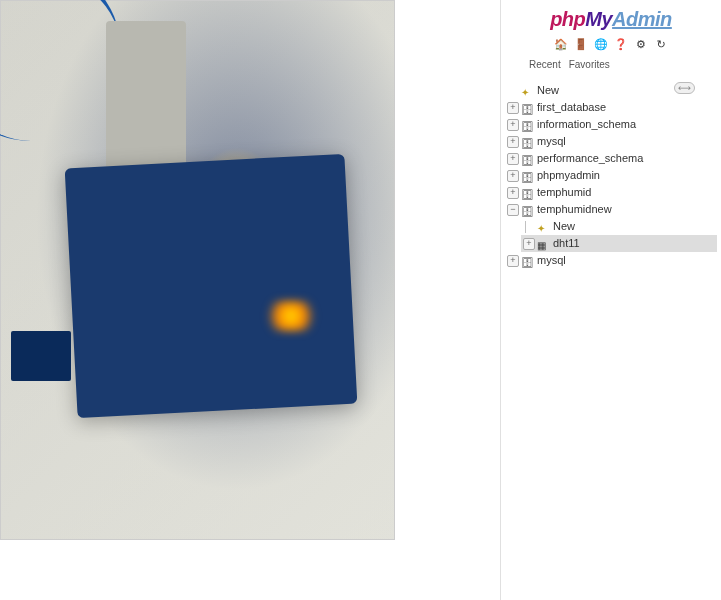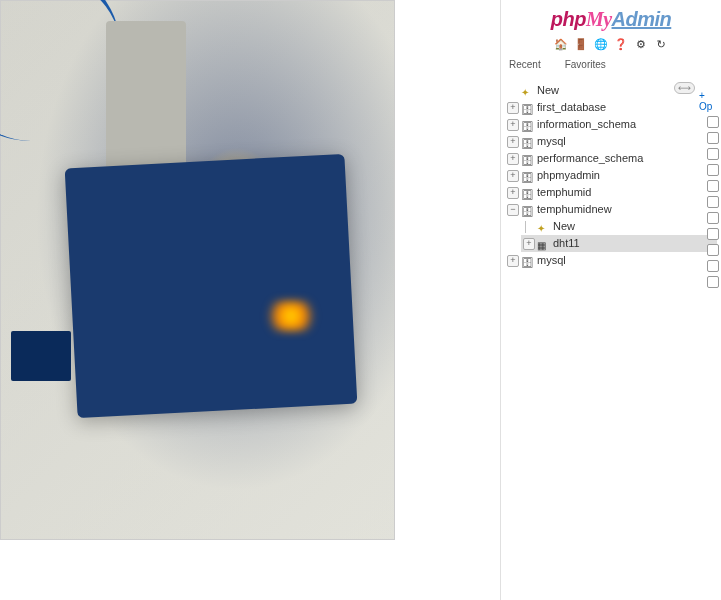--- a/index.html
+++ b/index.html
@@ -73,44 +73,45 @@
     
     .pma-logo {
       text-align: center;
       padding: 8px 0 4px;
       font-size: 20px;
       font-weight: bold;
       font-style: italic;
       letter-spacing: -0.5px;
     }
     .logo-php { color: #be185d; }
-    .logo-my { color: #ec4899; font-family: Liberation Serif, serif; }
+    .logo-my { color: #4c1d95; }
     .logo-admin { color: #6699cc; text-decoration: underline; }
     
     .pma-icons {
       display: flex;
       justify-content: center;
       gap: 6px;
       padding: 2px 0 6px;
     }
     .pma-icons span {
       width: 14px; height: 14px;
       display: inline-flex;
       align-items: center;
       justify-content: center;
       font-size: 11px;
       cursor: pointer;
     }
     
     .pma-tabs {
       display: flex;
-      gap: 24px;
+      gap: 8px;
       padding: 2px 8px;
       font-size: 10px;
       color: #555;
+      margin-left: 20px;
     }
     .pma-tabs span { cursor: pointer; }
     
     .collapse-btn {
       position: absolute;
       right: 26px;
       top: 82px;
       font-size: 9px;
       color: #888;
       border: 1px solid #bbb;
@@ -267,28 +268,14 @@
         <span>dht11</span>
       </div>
     </div>
     <div class="tree-item">
       <span class="expander">+</span>
       <span class="db-icon">🗄</span>
       <span>mysql</span>
     </div>
   </div>
 
-  <div class="right-sliver">
-    <span class="op-link">+ Op</span>
-    <span class="checkbox"></span>
-    <span class="checkbox"></span>
-    <span class="checkbox"></span>
-    <span class="checkbox"></span>
-    <span class="checkbox"></span>
-    <span class="checkbox"></span>
-    <span class="checkbox"></span>
-    <span class="checkbox"></span>
-    <span class="checkbox"></span>
-    <span class="checkbox"></span>
-    <span class="checkbox"></span>
-  </div>
 
 </div>
 
 </body></html>

